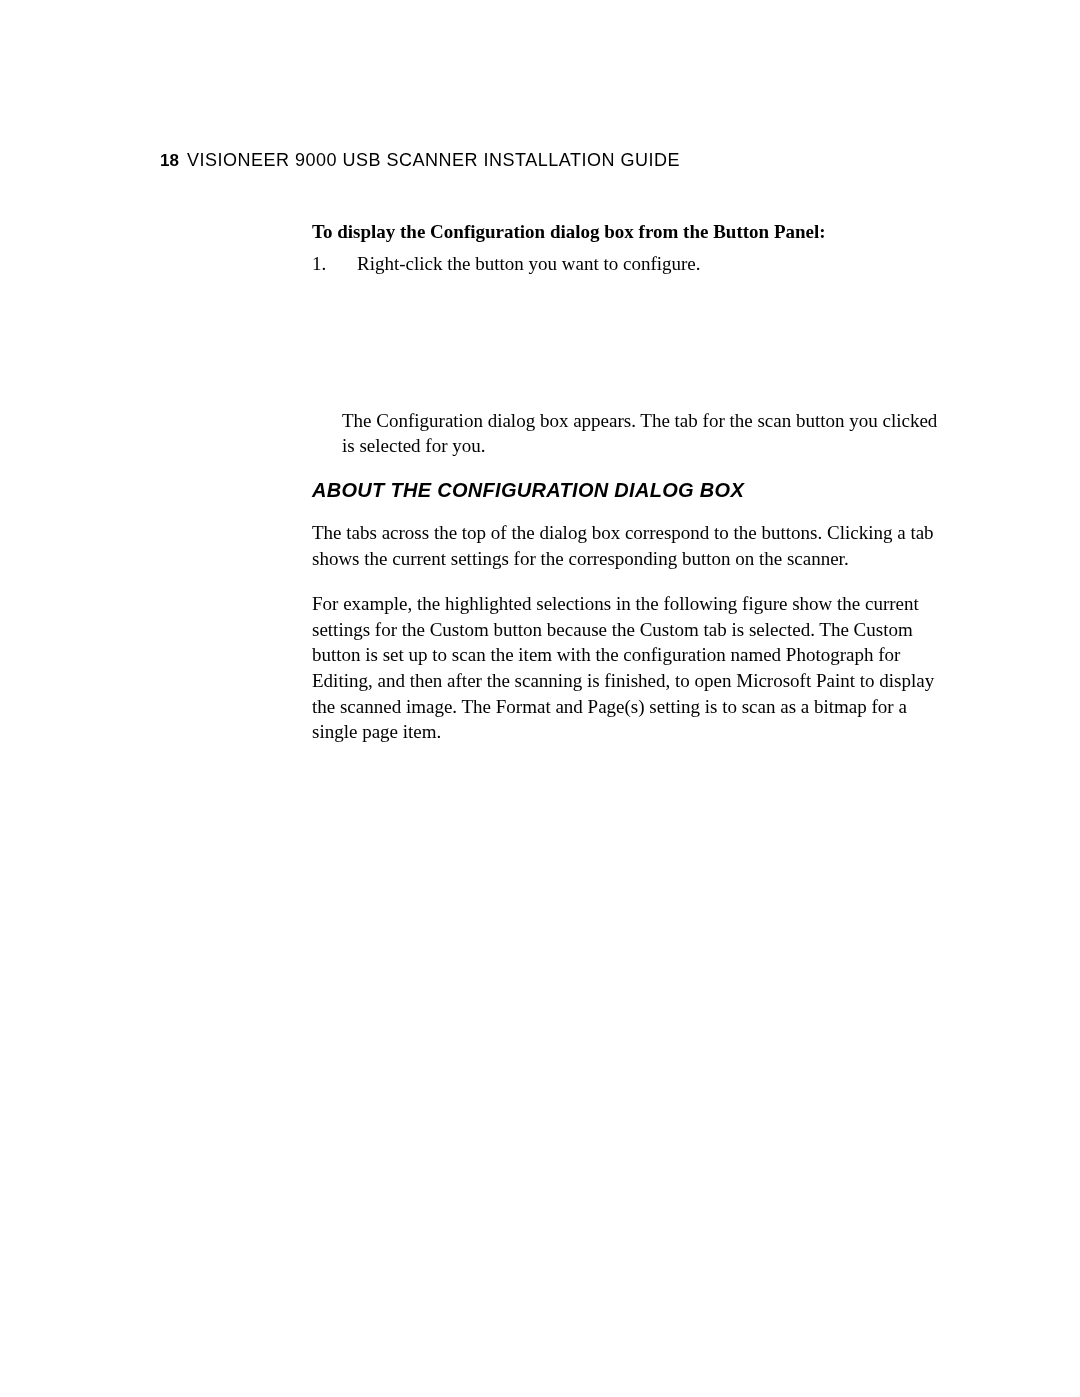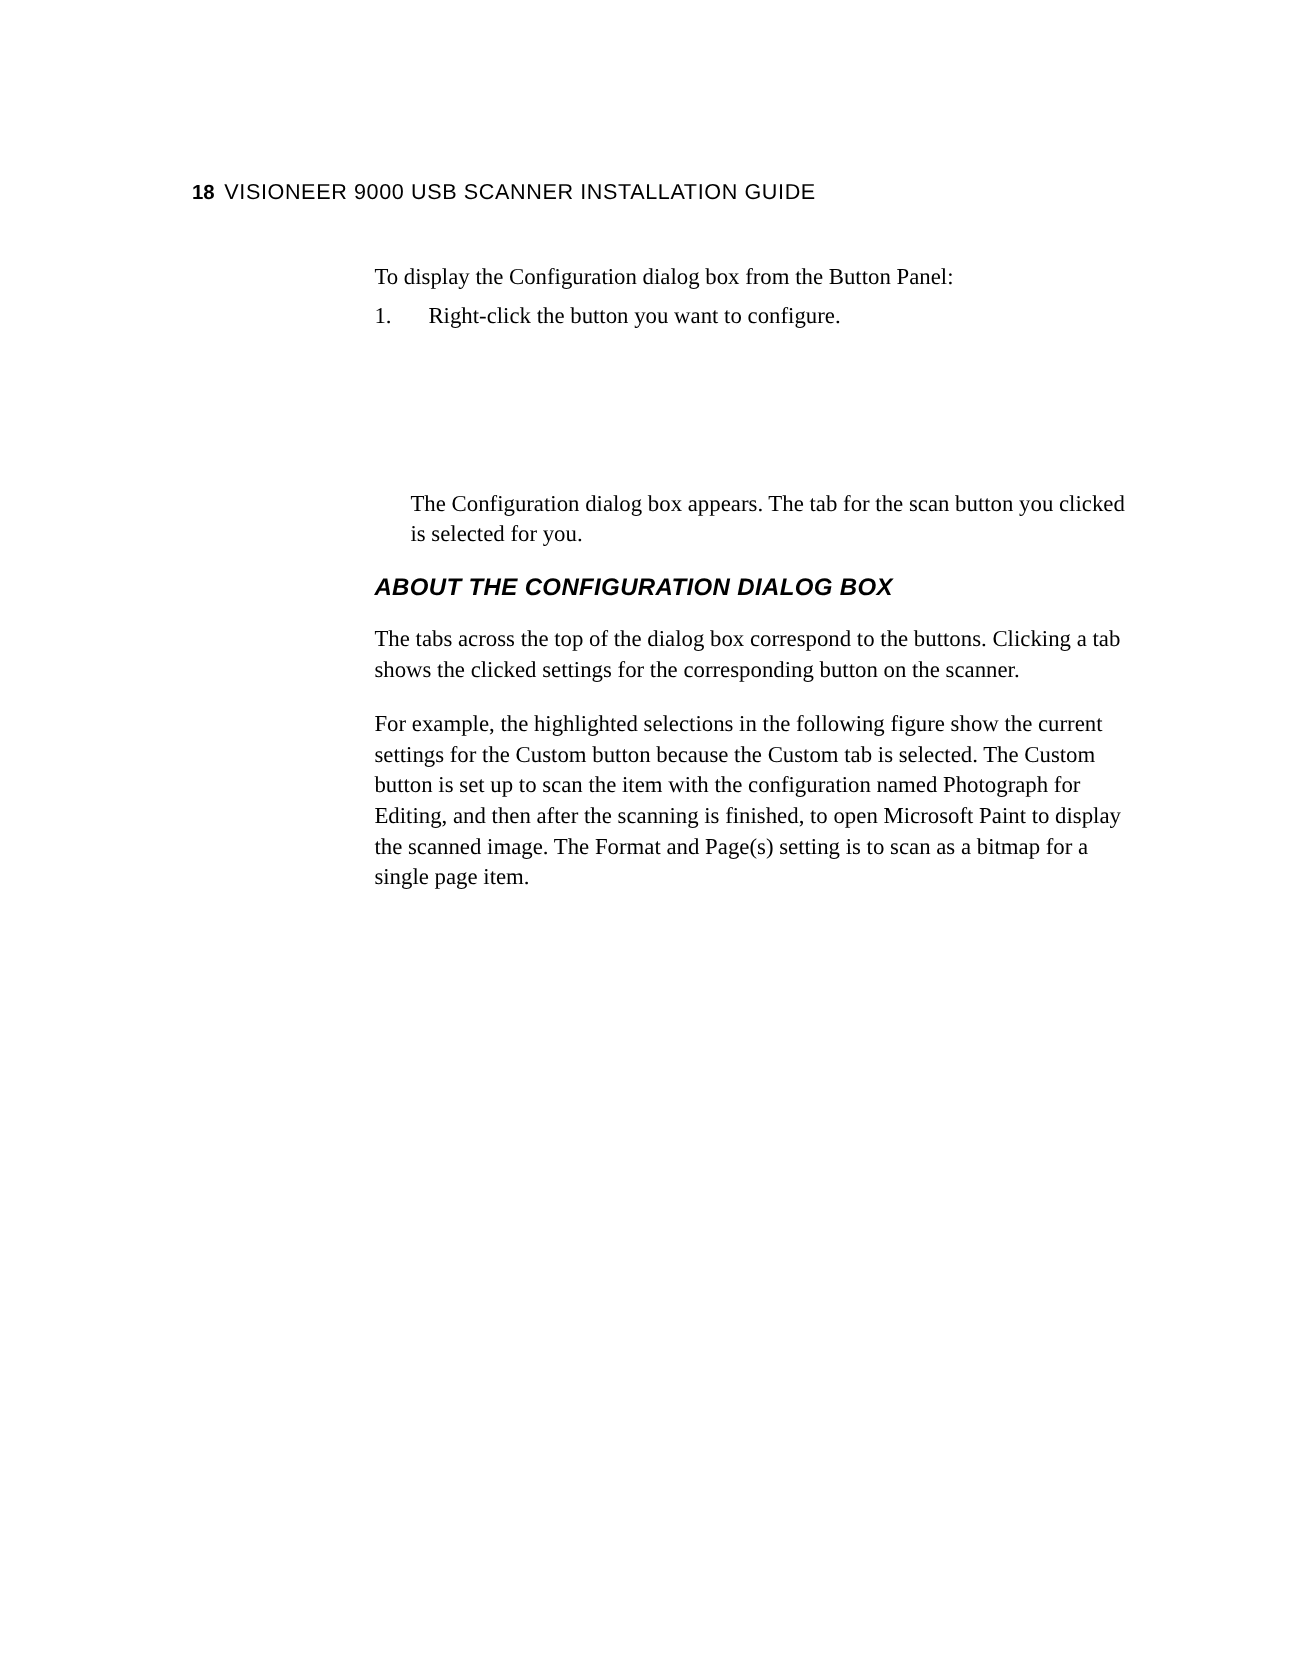--- a/index.html
+++ b/index.html
@@ -35,21 +35,21 @@
       font-family: Arial, Helvetica, sans-serif;
     }
     .header-title .small-caps {
       font-variant: small-caps;
     }
     .content {
       margin-left: 152px;
       max-width: 640px;
     }
     .bold-intro {
-      font-weight: normal;
+      font-weight: bold;
       font-size: 19px;
       margin-bottom: 8px;
       font-family: Georgia, 'Times New Roman', serif;
     }
     .list-item {
       display: flex;
       font-size: 19px;
       line-height: 1.4;
       margin-bottom: 130px;
     }
@@ -97,16 +97,16 @@
 
     <div class="list-item">
       <span class="list-number">1.</span>
       <span class="list-text">Right-click the button you want to configure.</span>
     </div>
 
     <p class="indented-para">The Configuration dialog box appears. The tab for the scan button you clicked is selected for you.</p>
 
     <h2 class="section-heading"><span class="sc">ABOUT THE CONFIGURATION DIALOG BOX</span></h2>
 
-    <p class="body-para">The tabs across the top of the dialog box correspond to the buttons. Clicking a tab shows the clicked settings for the corresponding button on the scanner.</p>
+    <p class="body-para">The tabs across the top of the dialog box correspond to the buttons. Clicking a tab shows the current settings for the corresponding button on the scanner.</p>
     <p class="body-para">For example, the highlighted selections in the following figure show the current settings for the Custom button because the Custom tab is selected. The Custom button is set up to scan the item with the configuration named Photograph for Editing, and then after the scanning is finished, to open Microsoft Paint to display the scanned image. The Format and Page(s) setting is to scan as a bitmap for a single page item.</p>
   </div>
 </div>
 
 </body></html>

